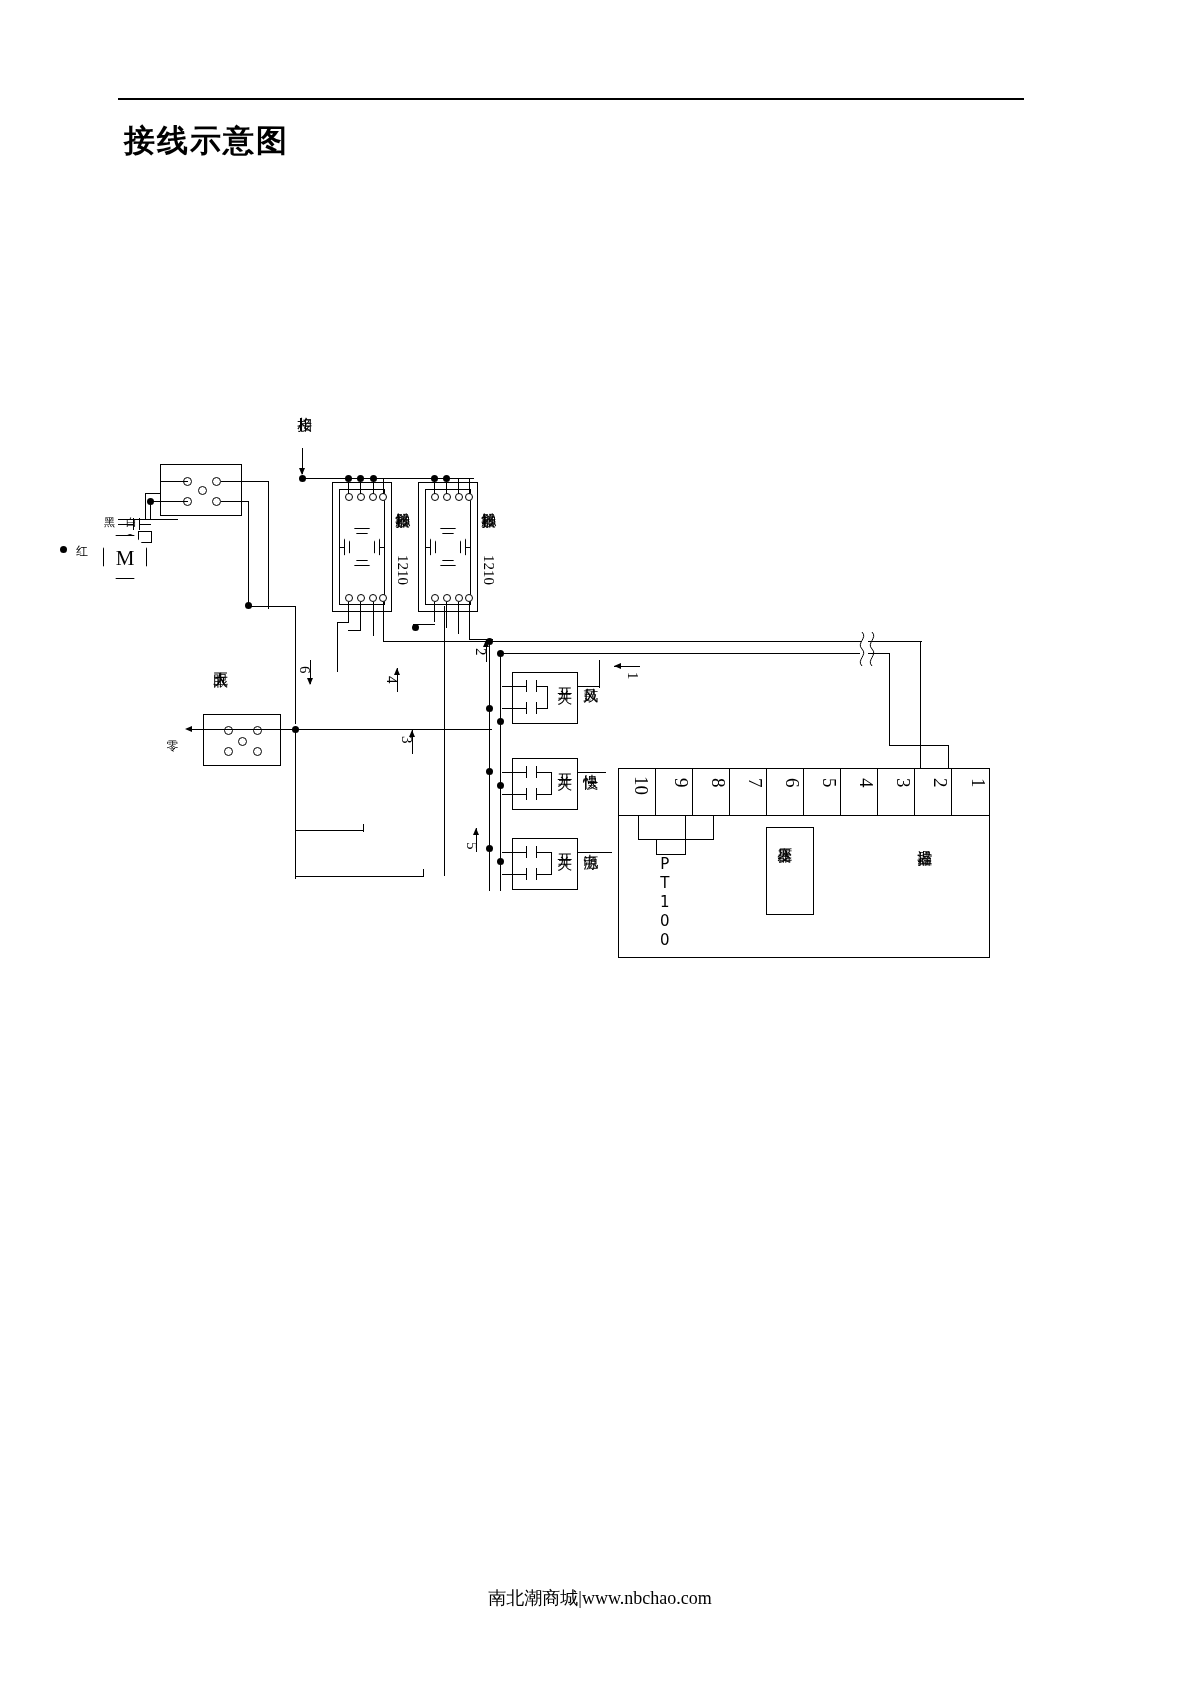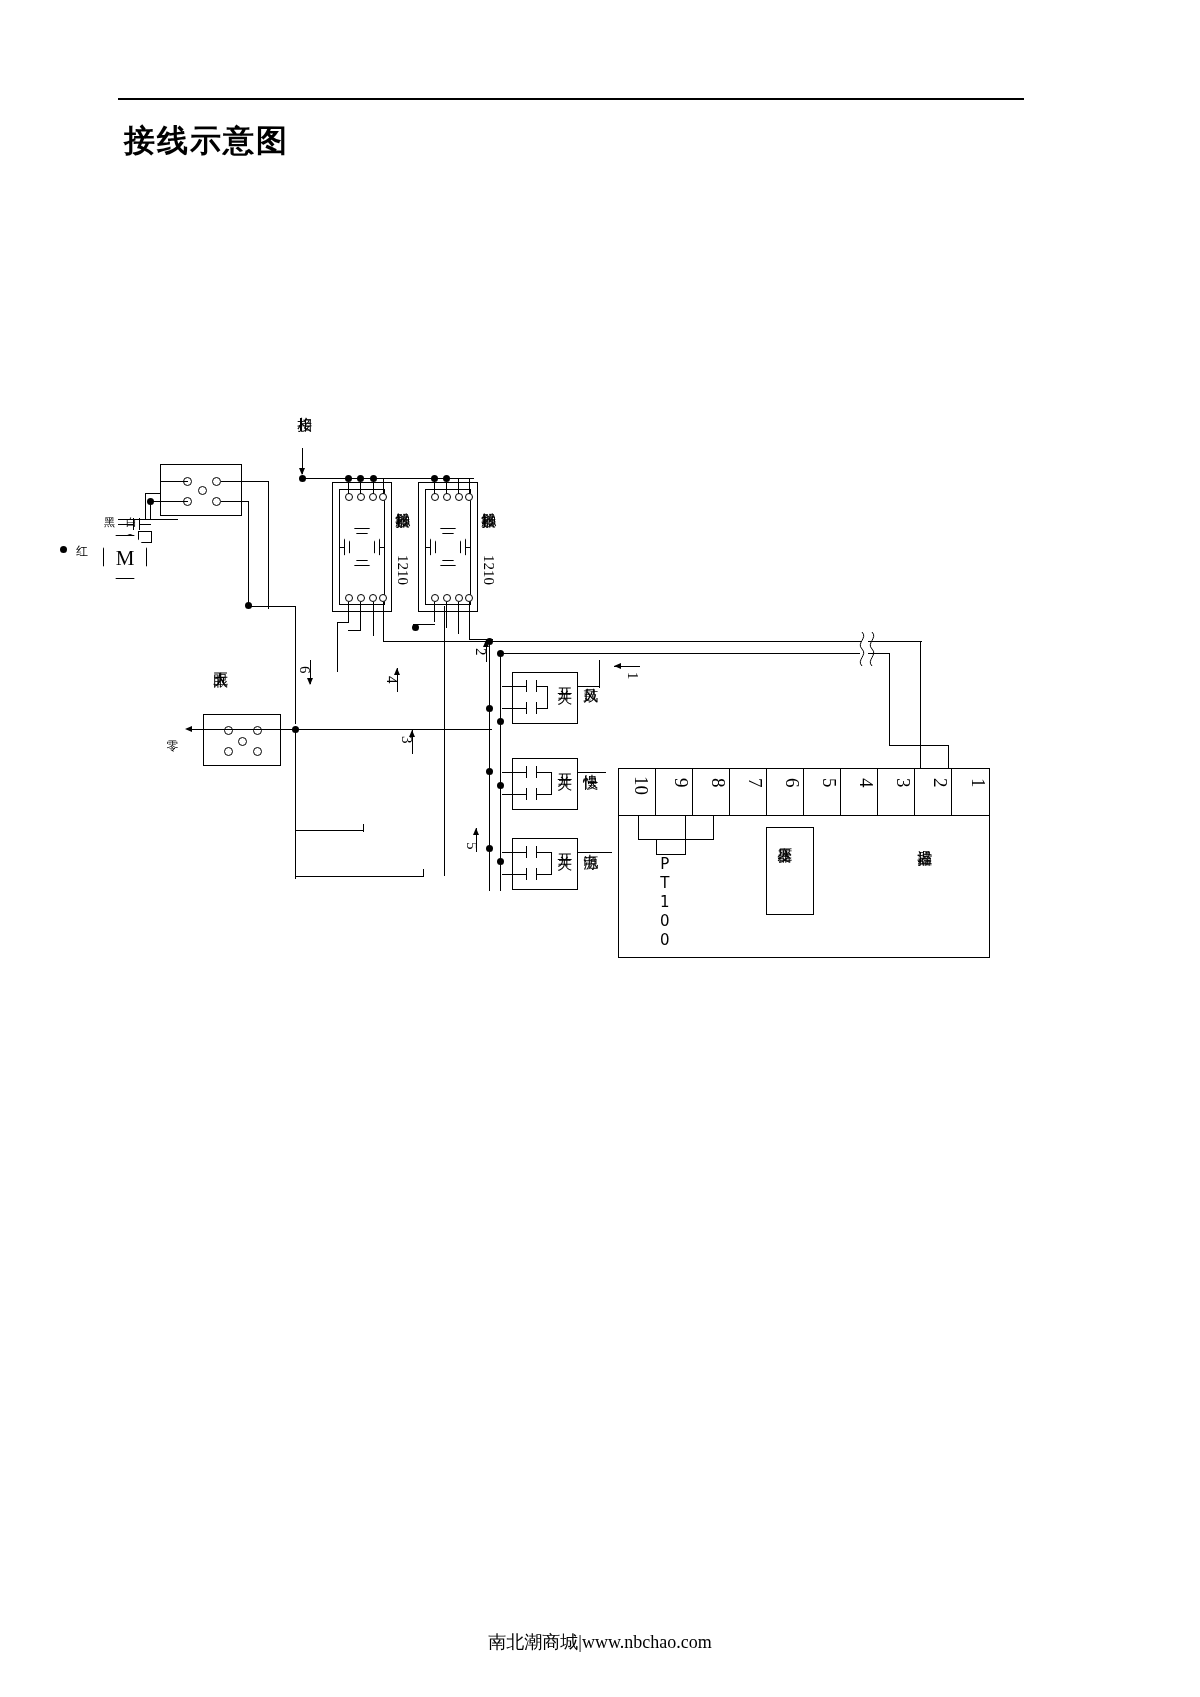--- a/index.html
+++ b/index.html
@@ -38,21 +38,20 @@
   }
   
   .footer {
     position: absolute;
     left: 0; top: 1586px;
     width: 1200px;
     text-align: center;
     font-family: "Liberation Serif", serif;
     font-size: 18px;
     white-space: nowrap;
-    margin-top: 44px;
   }
   
   .dgm { position: absolute; left: 0; top: 0; width: 1200px; height: 1697px; }
   .wire {
     position: absolute;
     background: #000;
   }
   .h { height: 1px; }
   .v { width: 1px; }
   .node {

